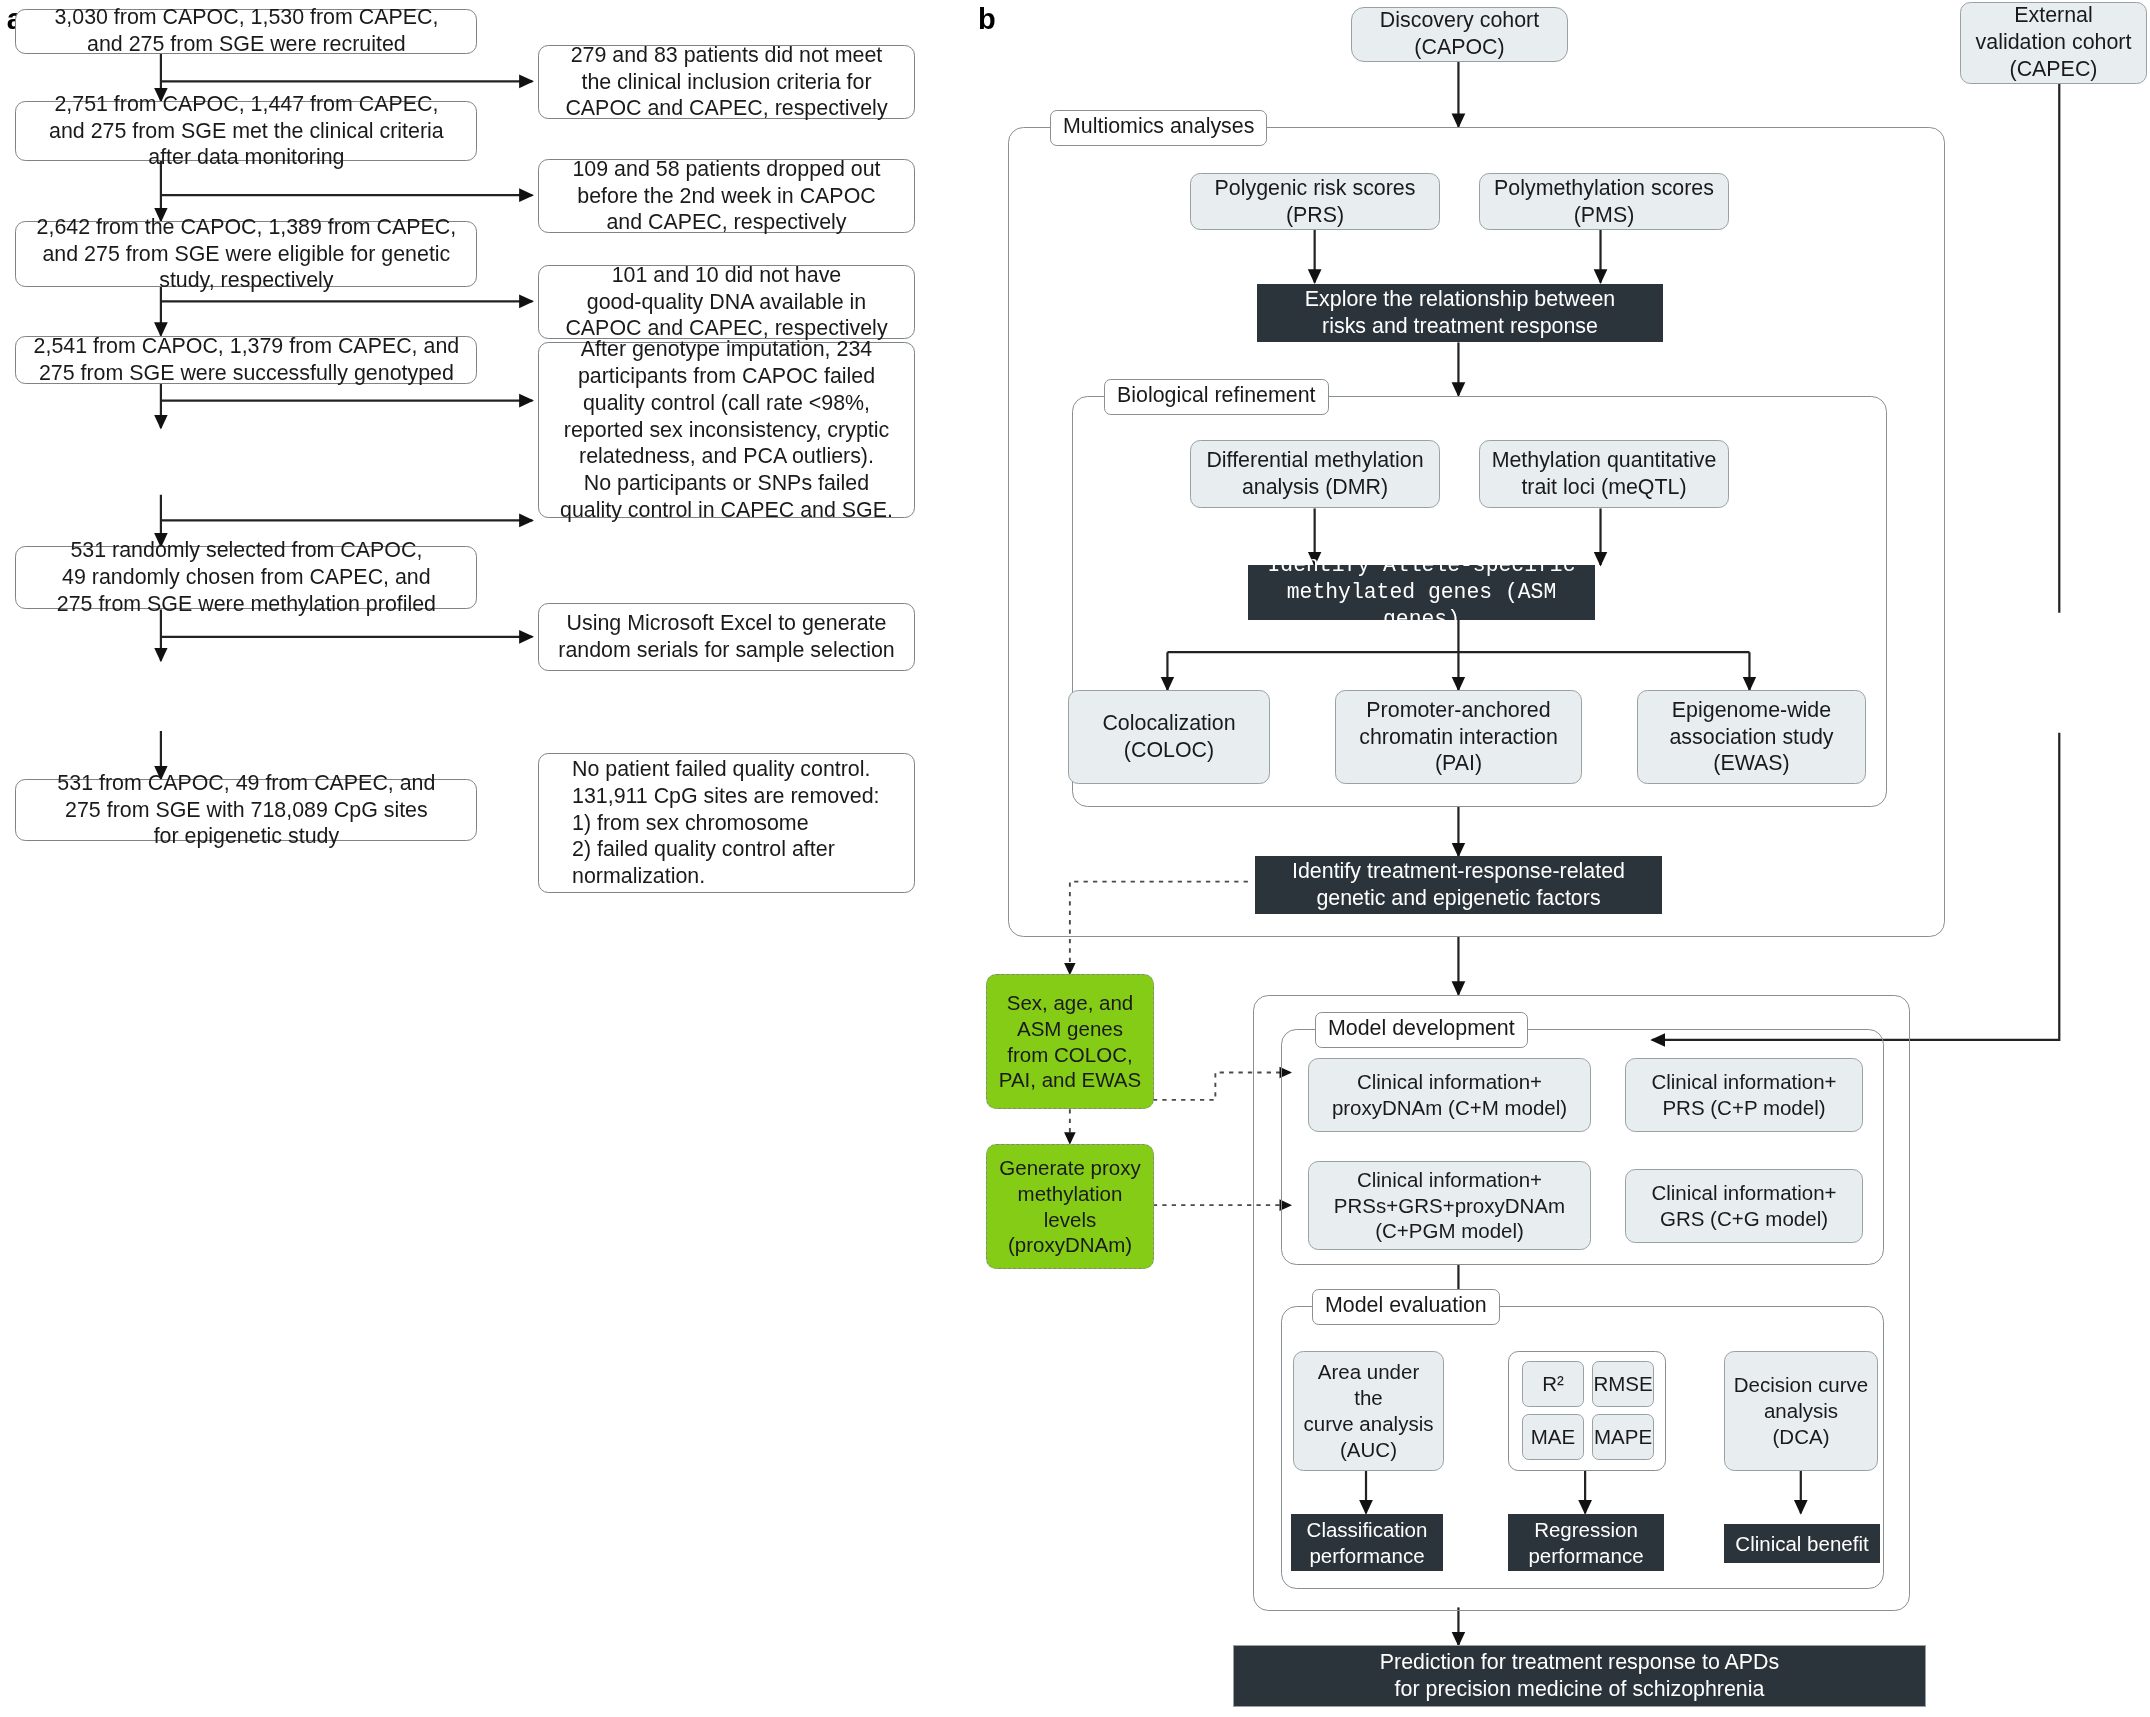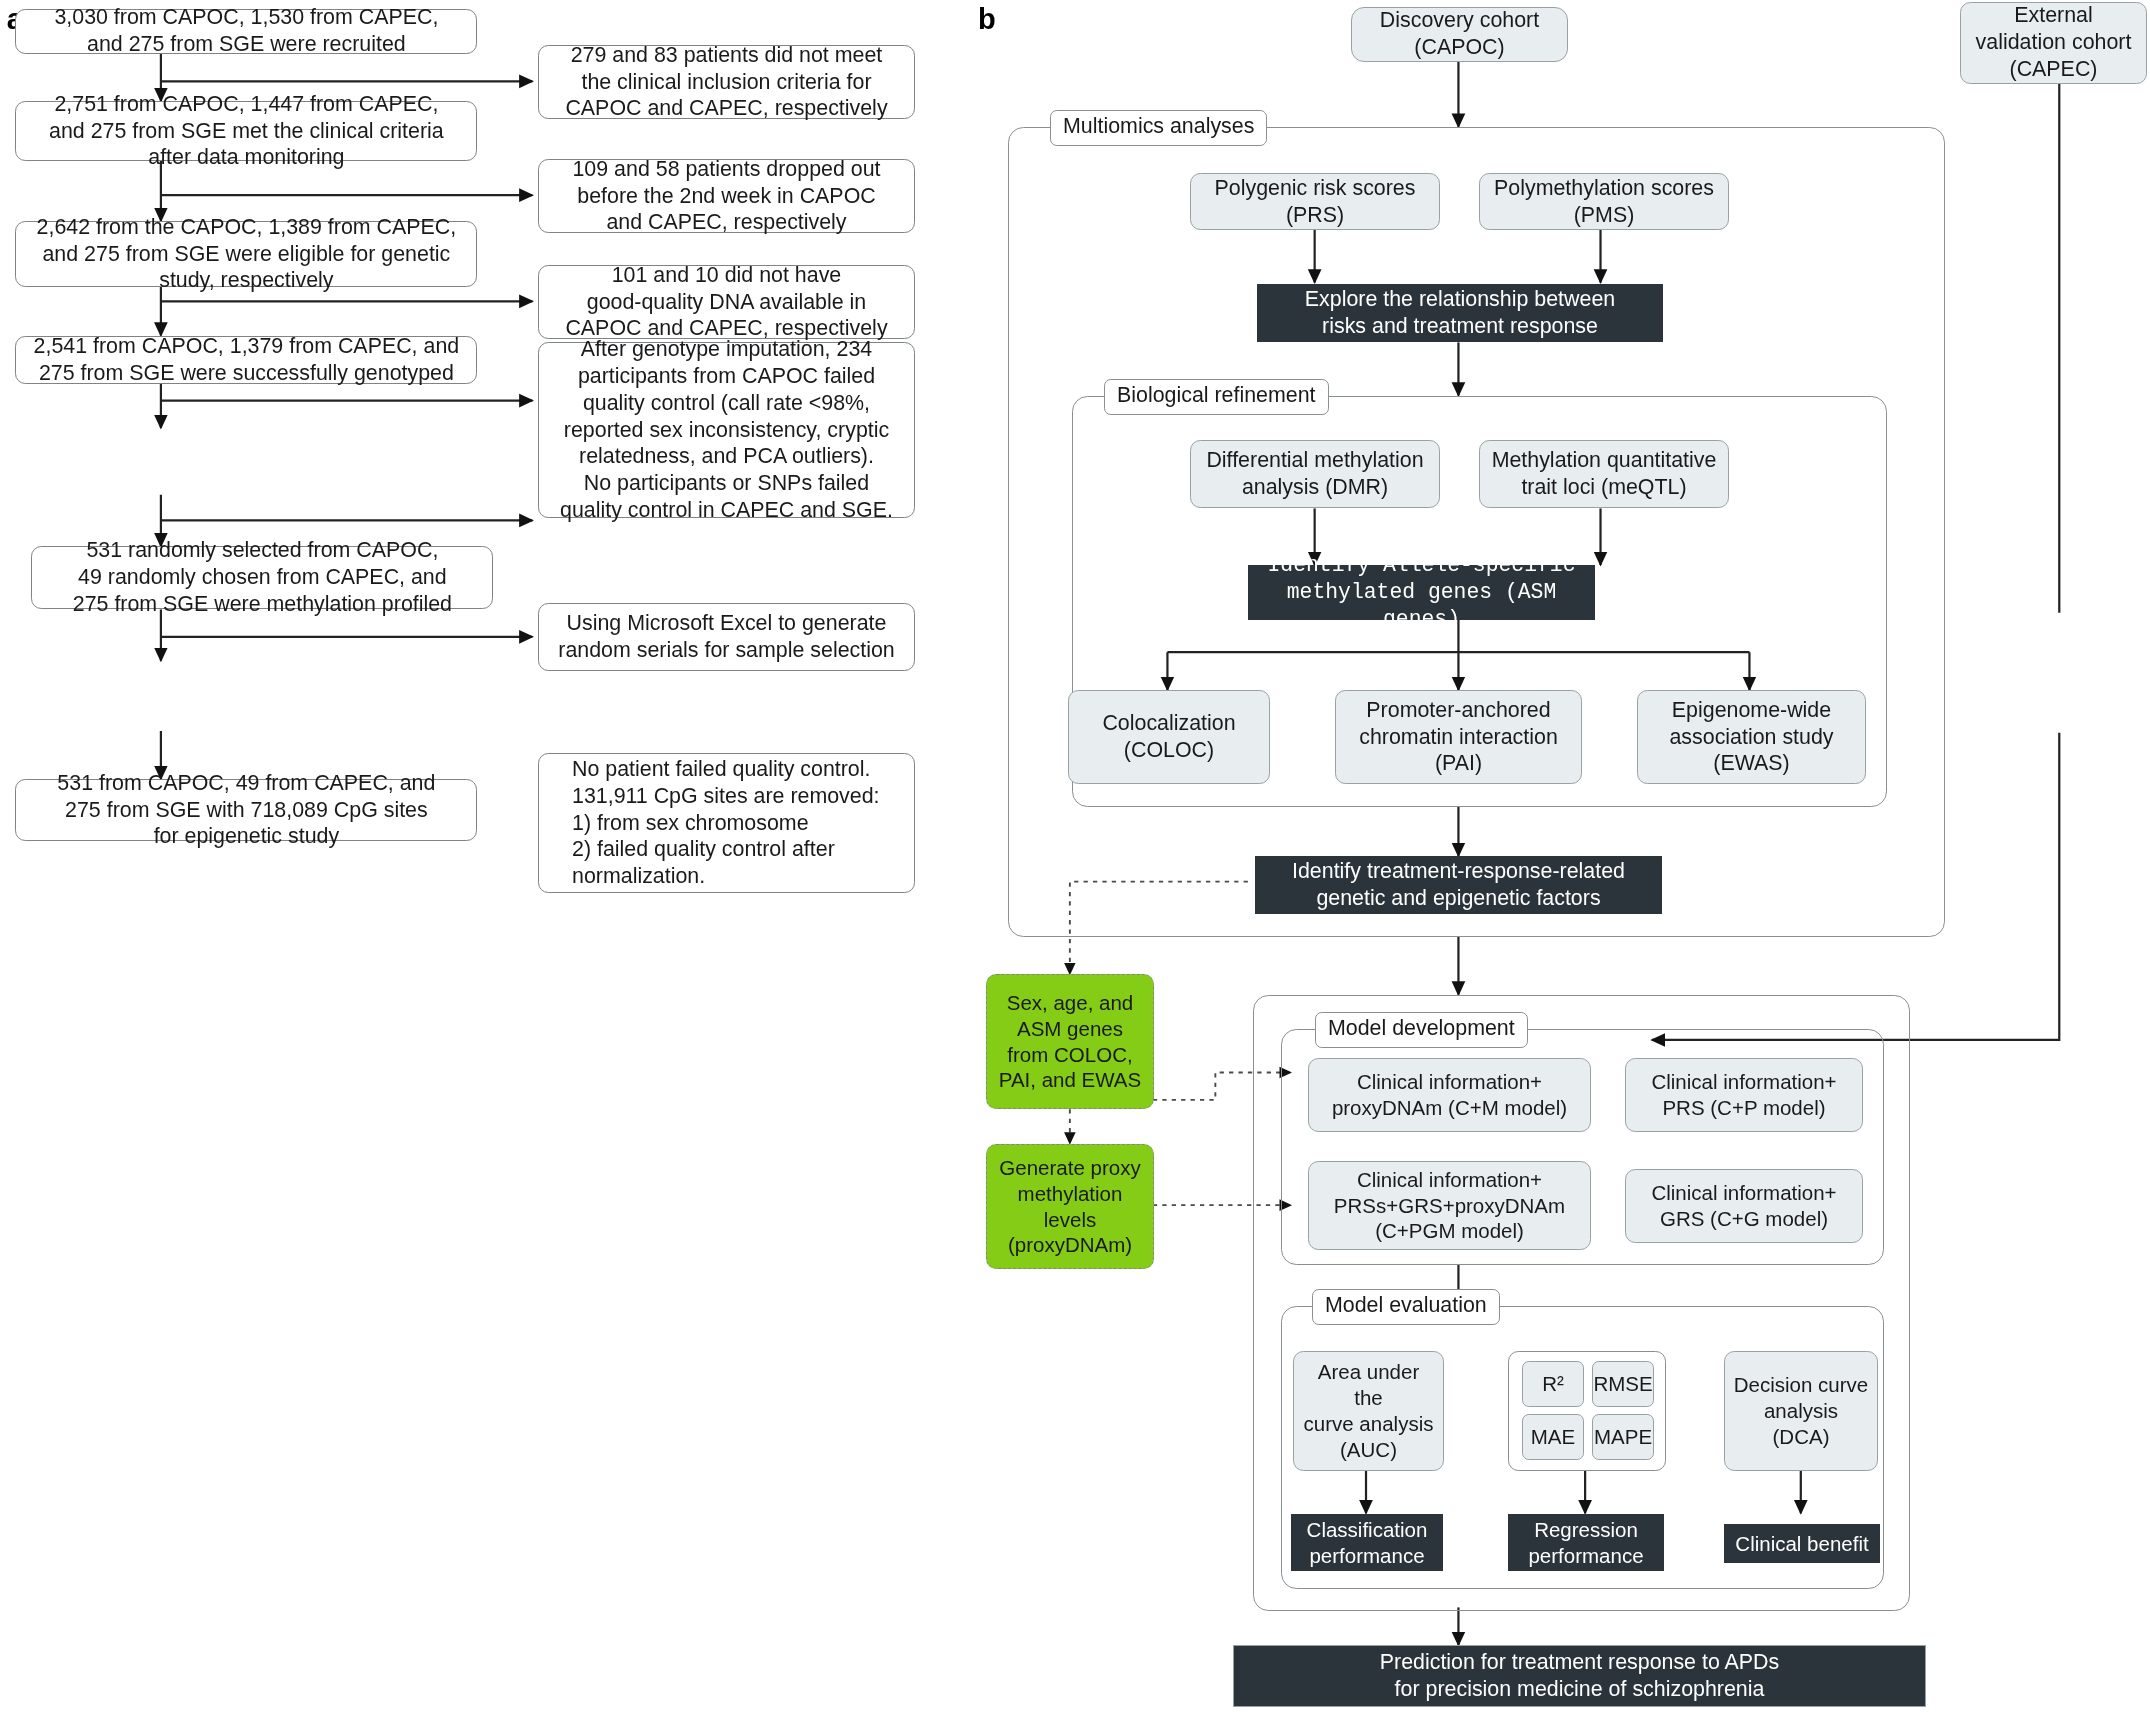--- a/index.html
+++ b/index.html
@@ -135,21 +135,21 @@
   <div class="node flow" style="left:15.4px; top:8.6px; width:462px; height:45px;">3,030 from CAPOC, 1,530 from CAPEC,
 and 275 from SGE were recruited</div>
   <div class="node flow" style="left:15.4px; top:101px; width:462px; height:60px;">2,751 from CAPOC, 1,447 from CAPEC,
 and 275 from SGE met the clinical criteria
 after data monitoring</div>
   <div class="node flow" style="left:15.4px; top:336px; width:462px; height:48px;">2,541 from CAPOC, 1,379 from CAPEC, and
 275 from SGE were successfully genotyped</div>
   <div class="node flow" style="left:15.4px; top:221px; width:462px; height:66px;">2,642 from the CAPOC, 1,389 from CAPEC,
 and 275 from SGE were eligible for genetic
 study, respectively</div>
-  <div class="node flow" style="left:15.4px; top:546px; width:462px; height:63px;margin-left:16px;">531 randomly selected from CAPOC,
+  <div class="node flow" style="left:15.4px; top:546px; width:462px; height:63px;">531 randomly selected from CAPOC,
 49 randomly chosen from CAPEC, and
 275 from SGE were methylation profiled</div>
   <div class="node flow" style="left:15.4px; top:779px; width:462px; height:62px;">531 from CAPOC, 49 from CAPEC, and
 275 from SGE with 718,089 CpG sites
 for epigenetic study</div>
 
   <div class="node flow" style="left:538px; top:45px; width:377px; height:74px;">279 and 83 patients did not meet
 the clinical inclusion criteria for
 CAPOC and CAPEC, respectively</div>
   <div class="node flow" style="left:538px; top:159px; width:377px; height:74px;">109 and 58 patients dropped out

